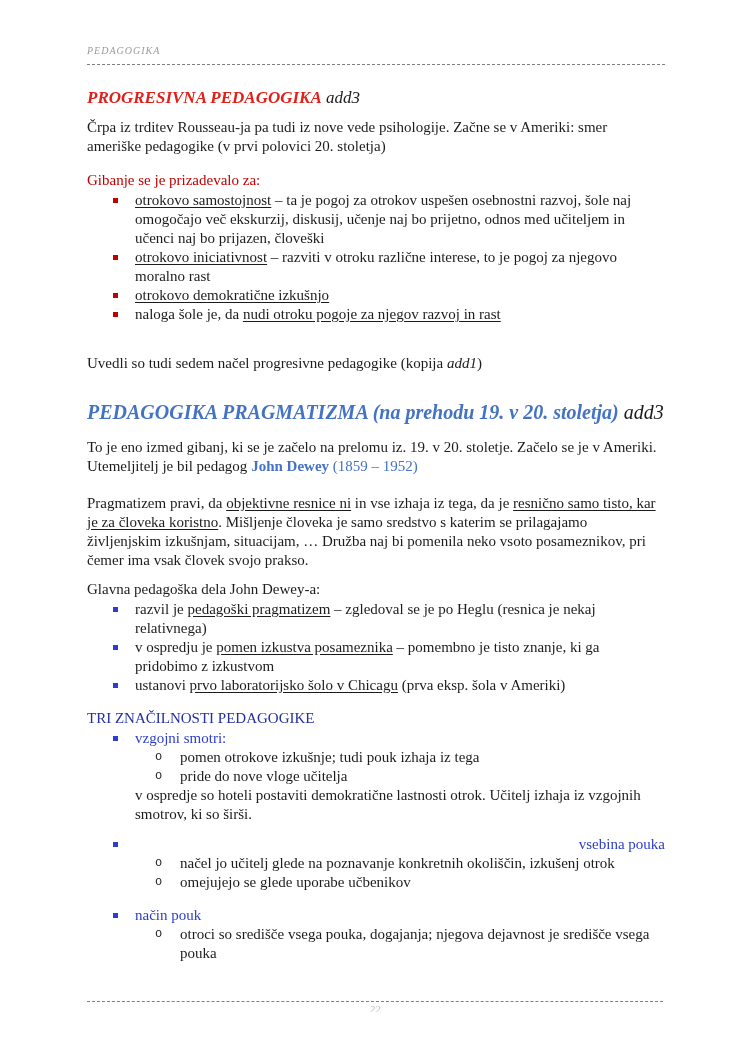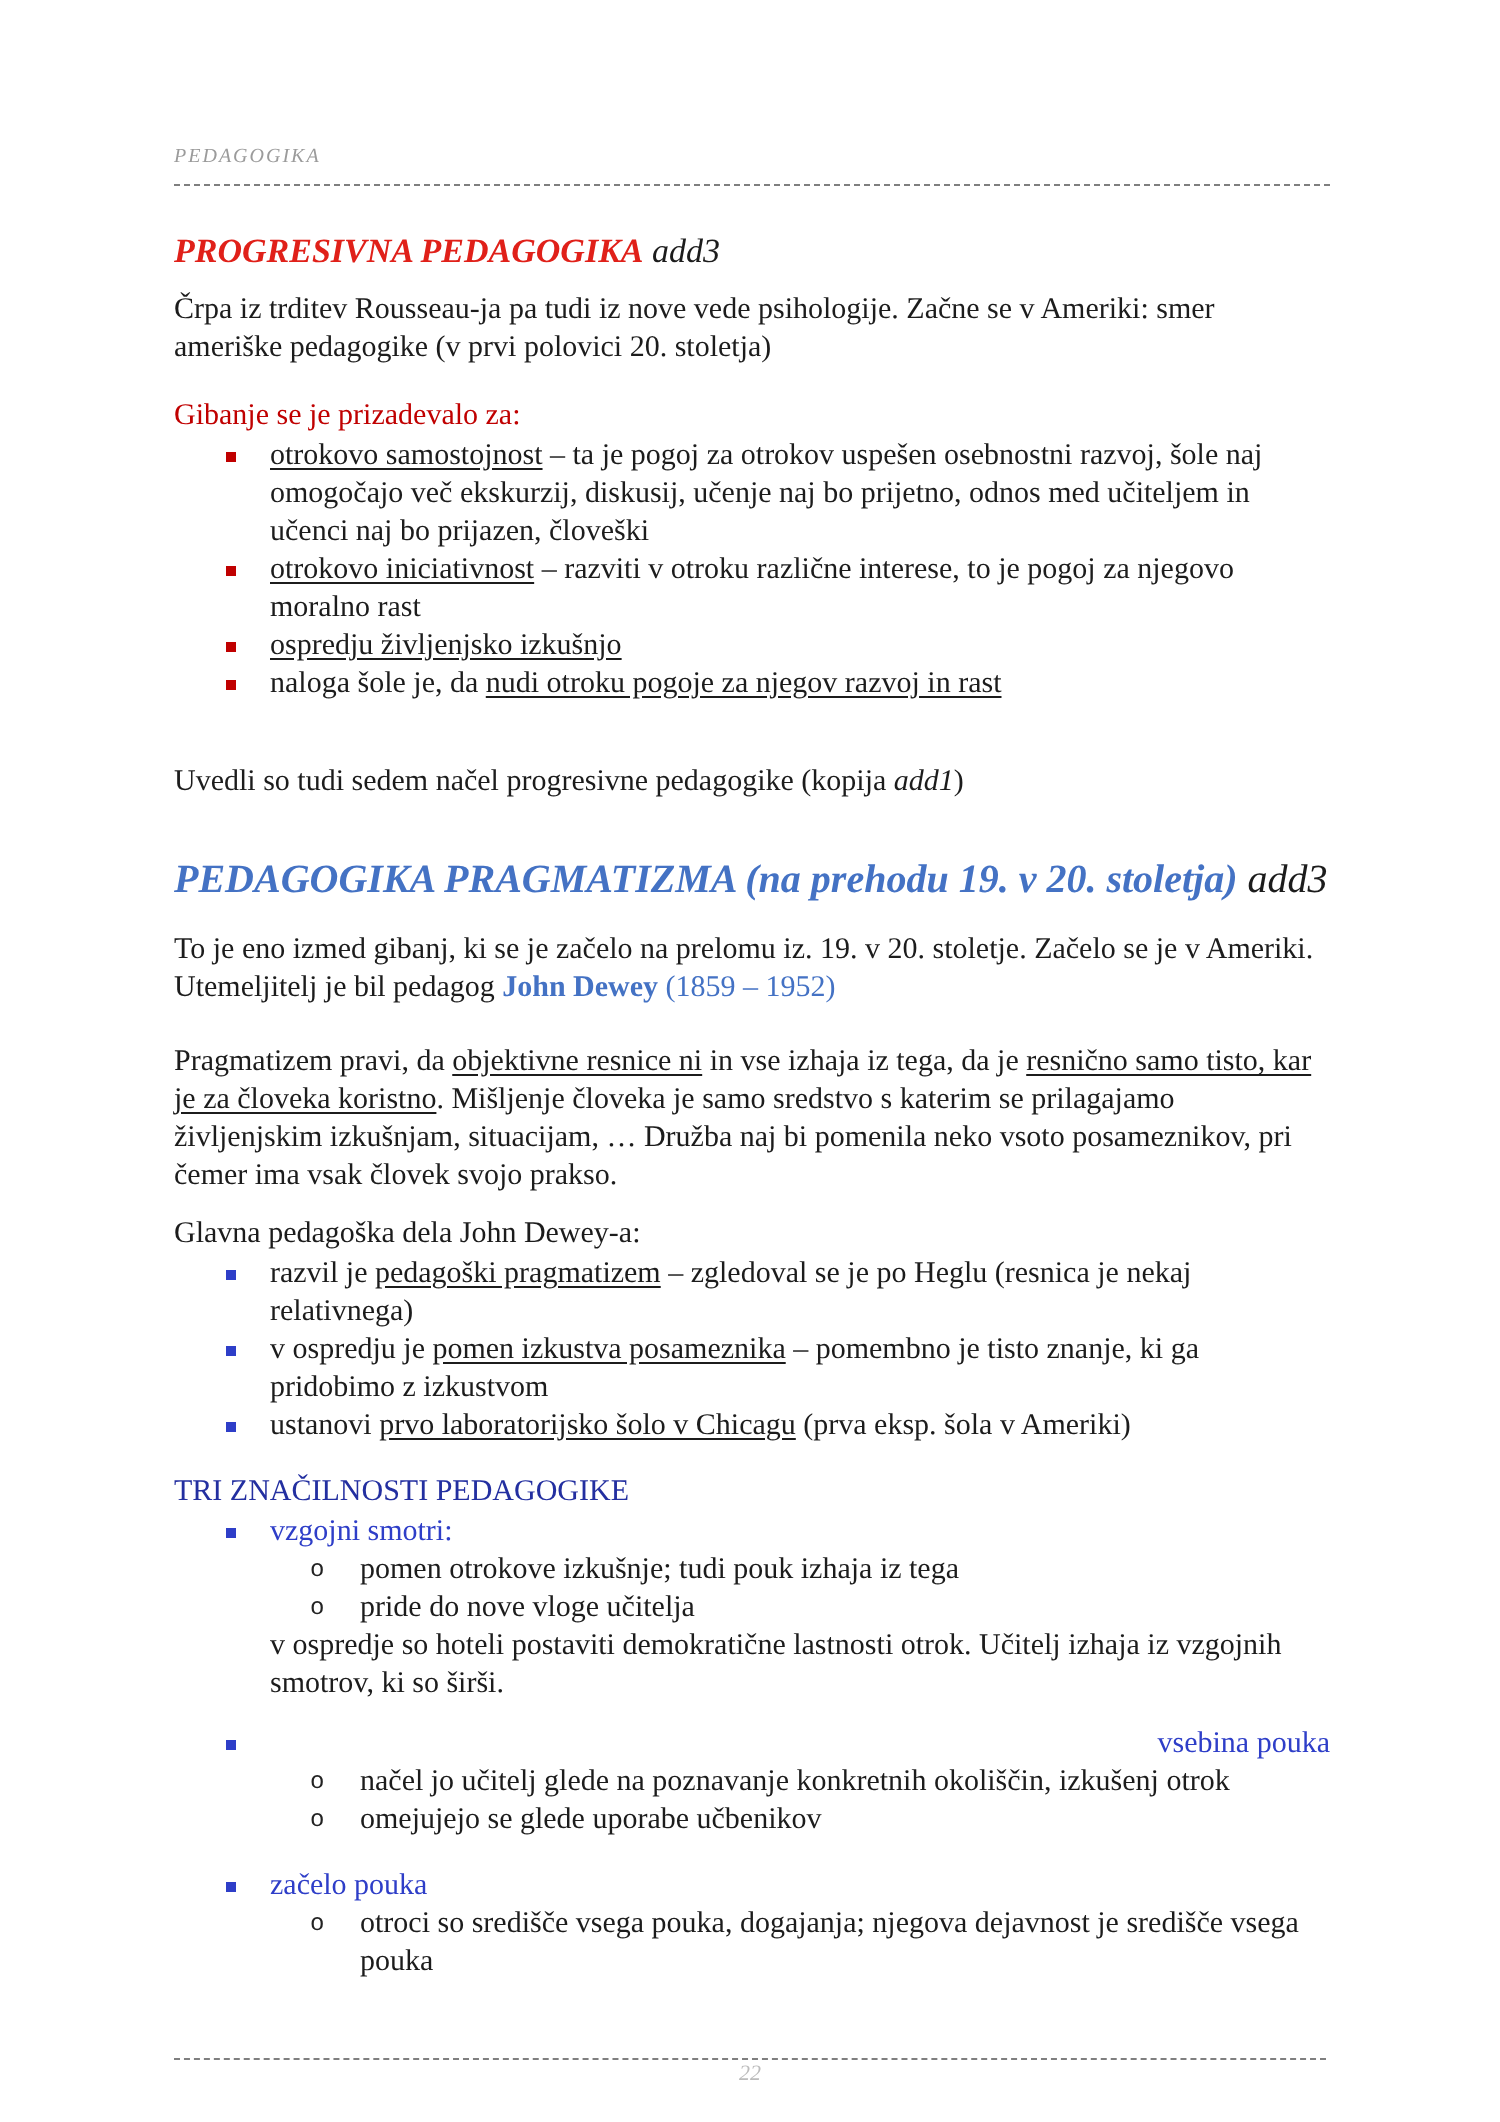--- a/index.html
+++ b/index.html
@@ -1,19 +1,19 @@
 <!DOCTYPE html>
 <html style="--titlered: #e02019; --red: #c00000; --blue: #4472c4; --listblue: #2e3ec8; --dkblue: #232fa0;"><head>
 <meta charset="utf-8">
 <style>
   html,body{margin:0;padding:0;background:#ffffff;}
   .page{
     position:relative;width:750px;height:1012px;background:#ffffff;overflow:hidden;
     font-family:"Liberation Serif","DejaVu Serif",serif;
-    font-size:15px;line-height:19px;color:#1c1c1c;margin-top:28px;
+    font-size:15px;line-height:19px;color:#1c1c1c;
   }
   .content{position:absolute;left:87px;top:40px;width:578px;}
   .doc-header{border-bottom:1px dashed #7f7f7f;padding-bottom:4px;}
   .doc-header-text{font-style:italic;color:#9b9b9b;font-size:10px;letter-spacing:1px;}
   .title{margin:22px 0 0 0;font-size:17px;line-height:22px;font-weight:normal;}
   .para{margin:0;}
   .mt-intro{margin-top:9px;}
   .heading-red{margin:15px 0 0 0;color:var(--red);}
   .heading-blue{margin:29px 0 0 0;font-size:20px;line-height:20px;font-weight:normal;}
   .heading-dkblue{margin:14px 0 0 0;color:var(--dkblue);}
@@ -63,21 +63,21 @@
       <div class="li">
         <span class="sq red-sq"></span>
         <span class="li-text"><span class="u">otrokovo samostojnost</span><span> – ta je pogoj za otrokov uspešen osebnostni razvoj, šole naj omogočajo več ekskurzij, diskusij, učenje naj bo prijetno, odnos med učiteljem in učenci naj bo prijazen, človeški</span></span>
       </div>
       <div class="li">
         <span class="sq red-sq"></span>
         <span class="li-text"><span class="u">otrokovo iniciativnost</span><span> – razviti v otroku različne interese, to je pogoj za njegovo moralno rast</span></span>
       </div>
       <div class="li">
         <span class="sq red-sq"></span>
-        <span class="li-text"><span class="u">ospredju življenjsko izkušnjo</span></span>
+        <span class="li-text"><span class="u">otrokovo demokratične izkušnjo</span></span>
       </div>
       <div class="li">
         <span class="sq red-sq"></span>
         <span class="li-text"><span>naloga šole je, da </span><span class="u">nudi otroku pogoje za njegov razvoj in rast</span></span>
       </div>
     </div>
 
     <p class="para mt-uvedli"><span>Uvedli so tudi sedem načel progresivne pedagogike (kopija </span><span class="i">add1</span><span>)</span></p>
 
     <h2 class="heading-blue"><span class="blue b i">PEDAGOGIKA PRAGMATIZMA (na prehodu 19. v 20. stoletja)</span><span> </span><span class="i">add3</span></h2>
@@ -129,21 +129,21 @@
         <span class="o-marker">o</span>
         <span class="li-text">načel jo učitelj glede na poznavanje konkretnih okoliščin, izkušenj otrok</span>
       </div>
       <div class="li2">
         <span class="o-marker">o</span>
         <span class="li-text">omejujejo se glede uporabe učbenikov</span>
       </div>
 
       <div class="li mt-sec2">
         <span class="sq blue-sq"></span>
-        <span class="li-text blue2">začelo pouka</span>
+        <span class="li-text blue2">način pouk</span>
       </div>
       <div class="li2">
         <span class="o-marker">o</span>
         <span class="li-text">otroci so središče vsega pouka, dogajanja; njegova dejavnost je središče vsega pouka</span>
       </div>
 
     </div>
   </div>
 
   <div class="doc-footer">

